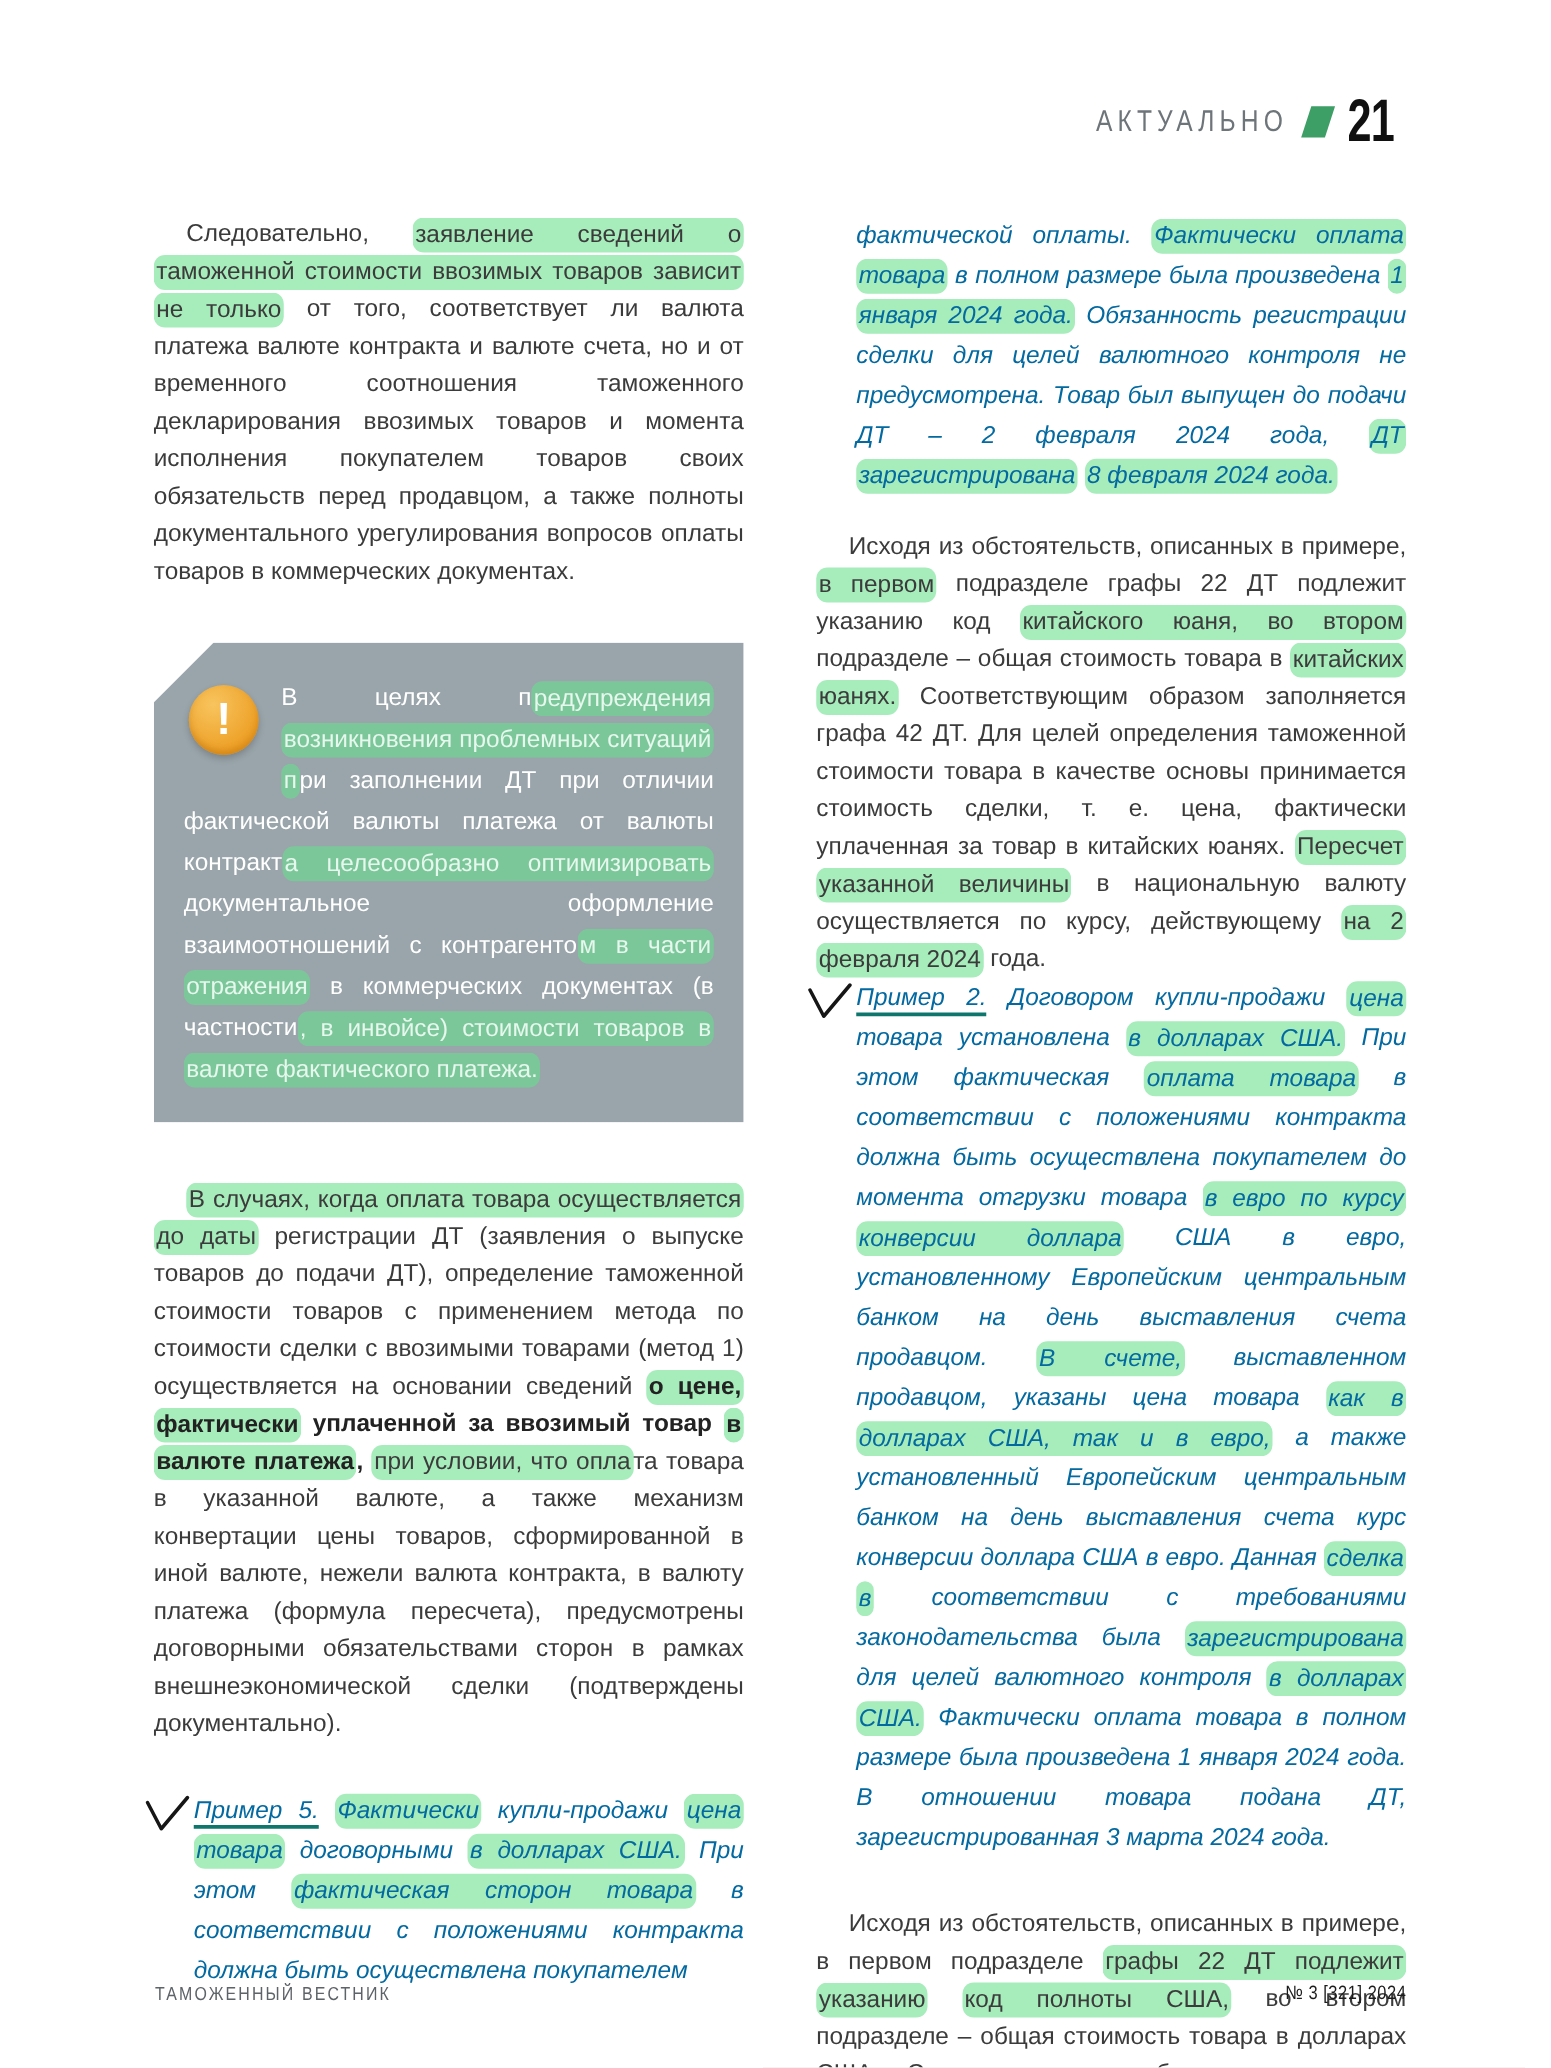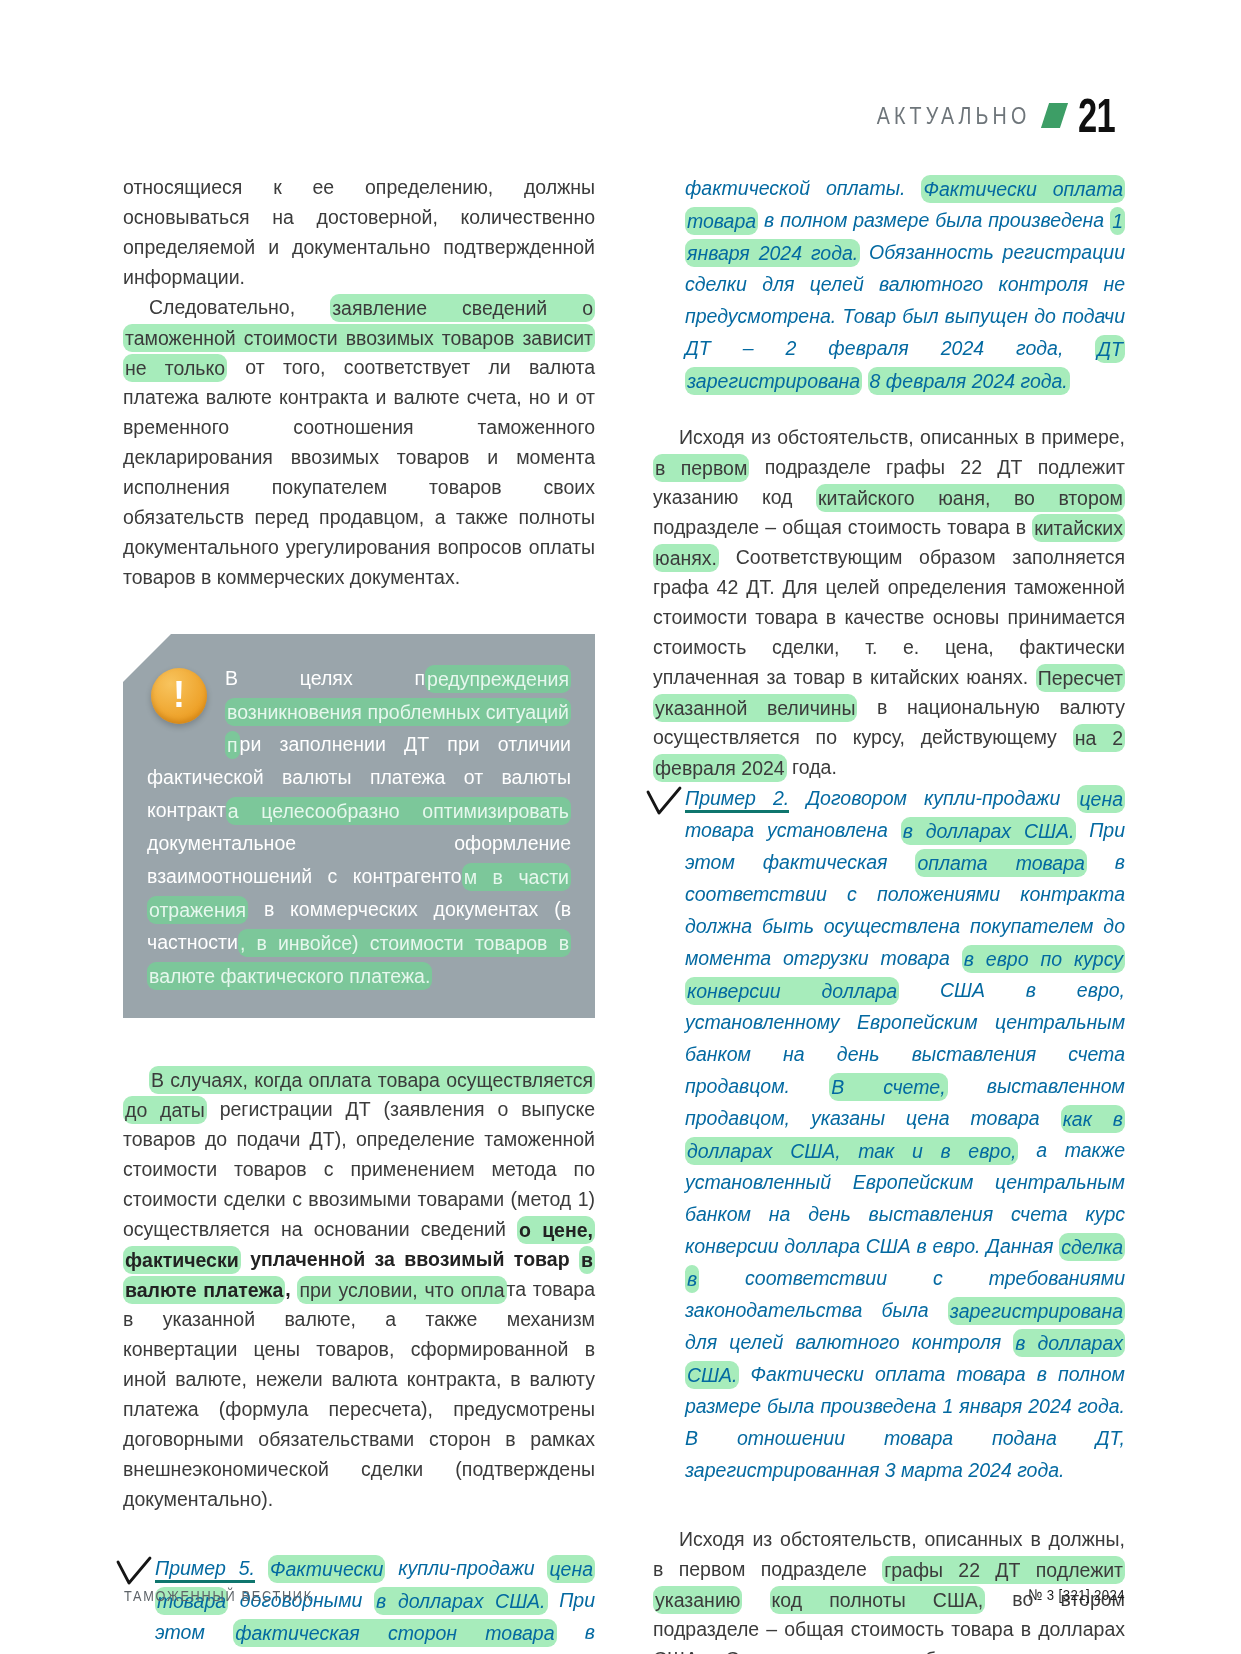--- a/index.html
+++ b/index.html
@@ -1,20 +1,20 @@
 <!DOCTYPE html>
 <html><head>
 <meta charset="utf-8">
 <style>
   html,body{margin:0;padding:0;background:#e9e9e9;}
   .page{position:relative;width:1241px;height:1654px;margin:0 auto;background:#ffffff;overflow:hidden;
         font-family:"Liberation Sans",sans-serif;color:#3b3b3b;}
 
   
-  .hdr{position:absolute;top:88px;right:112px;display:flex;align-items:center;gap:14px;}
+  .hdr{position:absolute;top:70px;right:112px;display:flex;align-items:center;gap:14px;}
   .hdr .section{display:inline-block;color:#6e757a;font-size:24px;font-weight:500;letter-spacing:5px;
                 transform:scaleX(0.82);transform-origin:right center;white-space:nowrap;}
   .pgram{display:inline-block;width:19px;height:25px;background:#3d9e66;transform:skewX(-18deg);}
   .hdr .pageno{display:inline-block;font-size:48px;font-weight:700;color:#101010;letter-spacing:-1px;
                transform:scaleX(0.72);transform-origin:left center;}
 
   
   .cols{position:absolute;top:172px;left:123px;right:116px;display:flex;gap:58px;}
   .col{flex:1;min-width:0;}
 
@@ -61,21 +61,20 @@
 
   <div class="hdr">
     <span class="section">АКТУАЛЬНО</span>
     <span class="pgram"></span>
     <span class="pageno">21</span>
   </div>
 
   <div class="cols">
 
     <div class="col">
-      <p class="body"><span>относящиеся к ее определению, должны основываться на достоверной, количественно определяемой и документально подтвержденной информации.</span></p>
       <p class="body indent"><span>Следовательно, </span><span class="hl">заявление сведений о таможенной стоимости ввозимых товаров зависит не только</span><span> от того, соответствует ли валюта платежа валюте контракта и валюте счета, но и от временного соотношения таможенного декларирования ввозимых товаров и момента исполнения покупателем товаров своих обязательств перед продавцом, а также полноты документального урегулирования вопросов оплаты товаров в коммерческих документах.</span></p>
 
       <aside class="callout">
         <span class="warn">
             <span class="bang">!</span>
           </span>
         <span class="callout-text"><span>В целях п</span><span class="hl">редупреждения возникновения проблемных ситуаций п</span><span>ри заполнении ДТ при отличии фактической валюты платежа от валюты контракт</span><span class="hl">а целесообразно оптимизировать</span><span> документальное оформление взаимоотношений с контрагенто</span><span class="hl">м в части отражения</span><span> в коммерческих документах (в частности</span><span class="hl">, в инвойсе) стоимости товаров в валюте фактического платежа.</span></span>
       </aside>
 
       <p class="body indent"><span class="hl">В случаях, когда оплата товара осуществляется до даты</span><span> регистрации ДТ (заявления о выпуске товаров до подачи ДТ), определение таможенной стоимости товаров с применением метода по стоимости сделки с ввозимыми товарами (метод 1) осуществляется на основании сведений </span><span class="hl b">о цене, фактически</span><span class="b"> уплаченной за ввозимый товар </span><span class="hl b">в валюте платежа</span><span class="b">, </span><span class="hl">при условии, что опла</span><span>та товара в указанной валюте, а также механизм конвертации цены товаров, сформированной в иной валюте, нежели валюта контракта, в валюту платежа (формула пересчета), предусмотрены договорными обязательствами сторон в рамках внешнеэкономической сделки (подтверждены документально).</span></p>
@@ -99,21 +98,21 @@
 
       <div class="example ex2">
         <span class="check">
           <svg viewBox="0 0 38 31" xmlns="http://www.w3.org/2000/svg">
             <path d="M3 7 L14 28 L35 3" fill="none" stroke="#161616" stroke-width="2.8" stroke-linecap="round" stroke-linejoin="round"></path>
           </svg>
         </span>
         <span class="exlabel">Пример 2.</span><span><span> Договором купли-продажи </span><span class="hl">цена</span><span> товара установлена </span><span class="hl">в долларах США.</span><span> При этом фактическая </span><span class="hl">оплата товара</span><span> в соответствии с положениями контракта должна быть осуществлена покупателем до момента отгрузки товара </span><span class="hl">в евро по курсу конверсии доллара</span><span> США в евро, установленному Европейским центральным банком на день выставления счета продавцом. </span><span class="hl">В счете,</span><span> выставленном продавцом, указаны цена товара </span><span class="hl">как в долларах США, так и в евро,</span><span> а также установленный Европейским центральным банком на день выставления счета курс конверсии доллара США в евро. Данная </span><span class="hl">сделка в</span><span> соответствии с требованиями законодательства была </span><span class="hl">зарегистрирована</span><span> для целей валютного контроля </span><span class="hl">в долларах США.</span><span> Фактически оплата товара в полном размере была произведена 1 января 2024 года. В отношении товара подана ДТ, зарегистрированная 3 марта 2024 года.</span></span>
       </div>
 
-      <p class="body indent"><span>Исходя из обстоятельств, описанных в должны, в первом подразделе </span><span class="hl">графы 22 ДТ подлежит указанию</span><span> </span><span class="hl">код полноты США,</span><span> во втором подразделе – общая стоимость товара в долларах США. Соответствующим образом заполняется графа 42 ДТ.</span></p>
+      <p class="body indent"><span>Исходя из обстоятельств, описанных в примере, в первом подразделе </span><span class="hl">графы 22 ДТ подлежит указанию</span><span> </span><span class="hl">код полноты США,</span><span> во втором подразделе – общая стоимость товара в долларах США. Соответствующим образом заполняется графа 42 ДТ.</span></p>
     </div>
 
   </div>
 
   <span class="footer-left">ТАМОЖЕННЫЙ ВЕСТНИК</span>
   <span class="footer-right">№ 3 [321] 2024</span>
 
 </div>
 
 </body></html>

